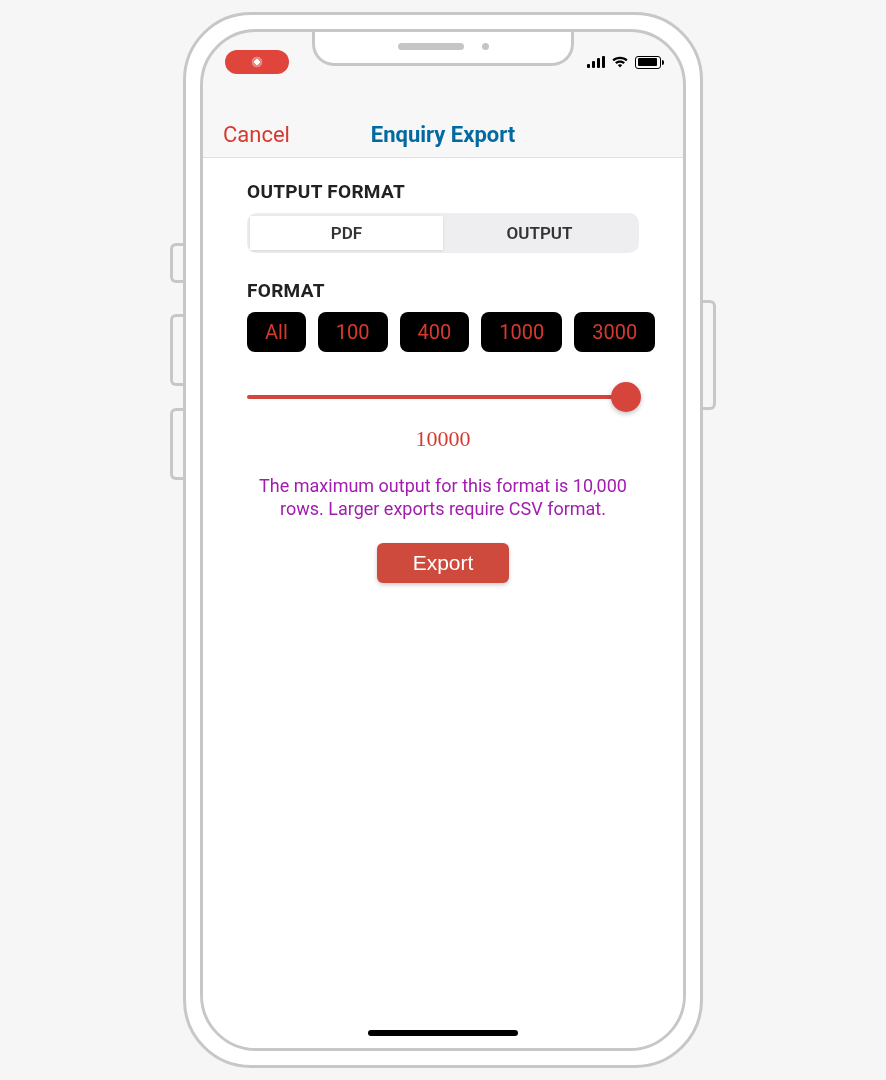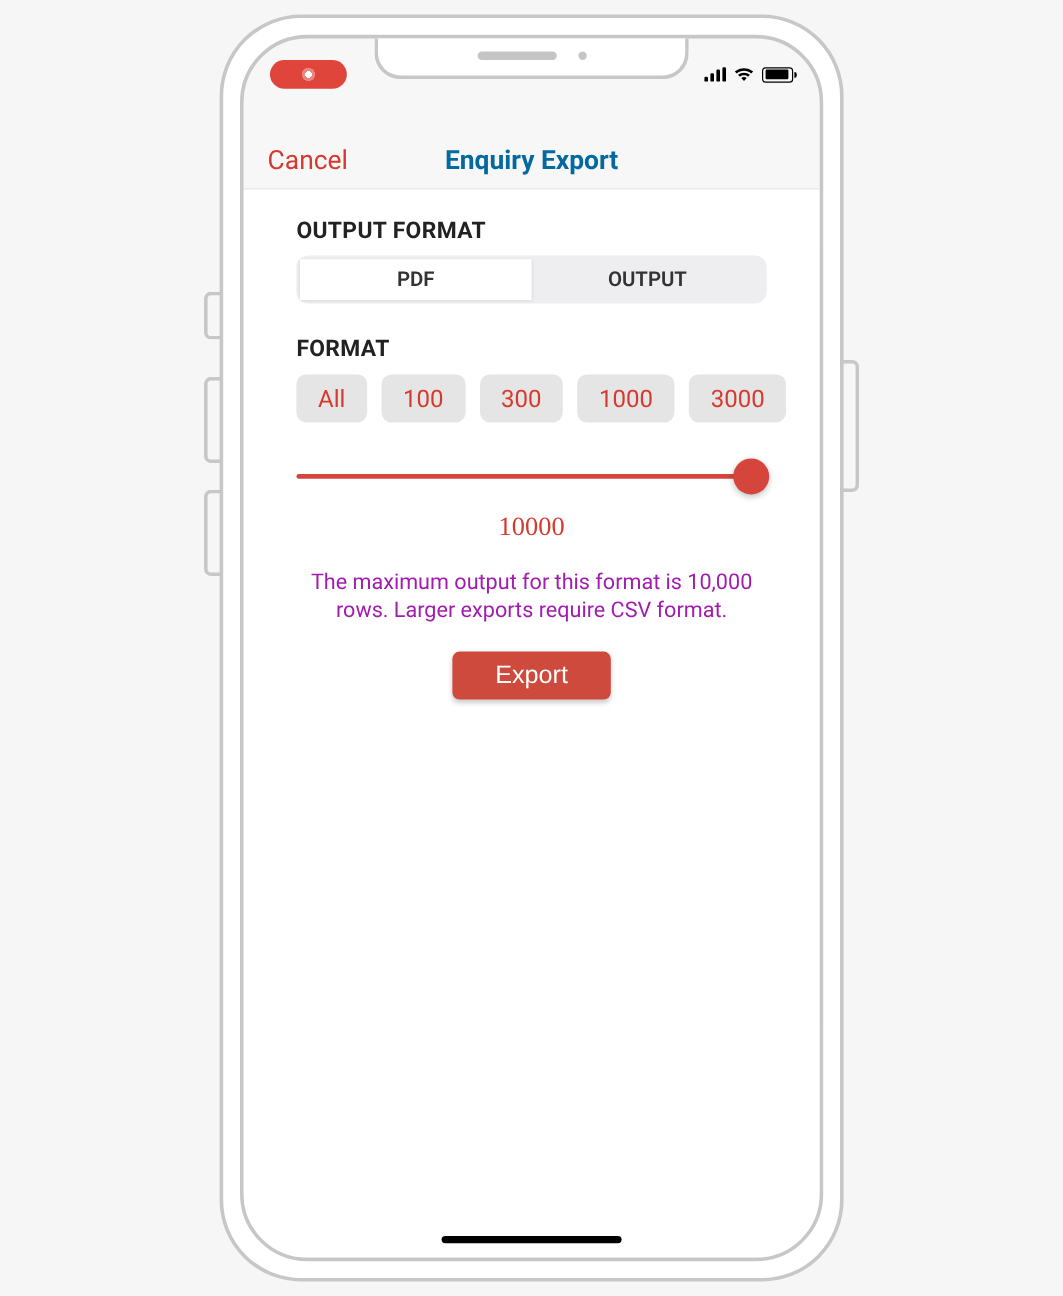--- a/index.html
+++ b/index.html
@@ -153,21 +153,21 @@
   }
   .seg-item:not(.selected) + .seg-item:not(.selected)::before {
     content:""; position:absolute; left:0; top:20%; bottom:20%; width:1px; background:#cfcfd2;
   }
   .range-presets {
     display:flex;
     gap: 12px;
     margin-bottom: 32px;
   }
   .preset {
-    background:#e5e5e5;
+    background:#000000;
     border-radius:8px;
     padding: 8px 18px;
     font-size: 20px;
     color: #d63a2f;
   }
   .slider-wrap {
     position:relative;
     height: 26px;
     margin-bottom: 16px;
   }
@@ -267,21 +267,21 @@
       <div class="seg-control">
         <div class="seg-item selected">PDF</div>
         <div class="seg-item">OUTPUT</div>
       </div>
 
       <div class="section-label">FORMAT</div>
 
       <div class="range-presets">
         <div class="preset">All</div>
         <div class="preset">100</div>
-        <div class="preset">300</div>
+        <div class="preset">400</div>
         <div class="preset">1000</div>
         <div class="preset">3000</div>
       </div>
 
       <div class="slider-wrap">
         <div class="slider-track"></div>
         <div class="slider-thumb"></div>
       </div>
 
       <div class="slider-value">10000</div>

